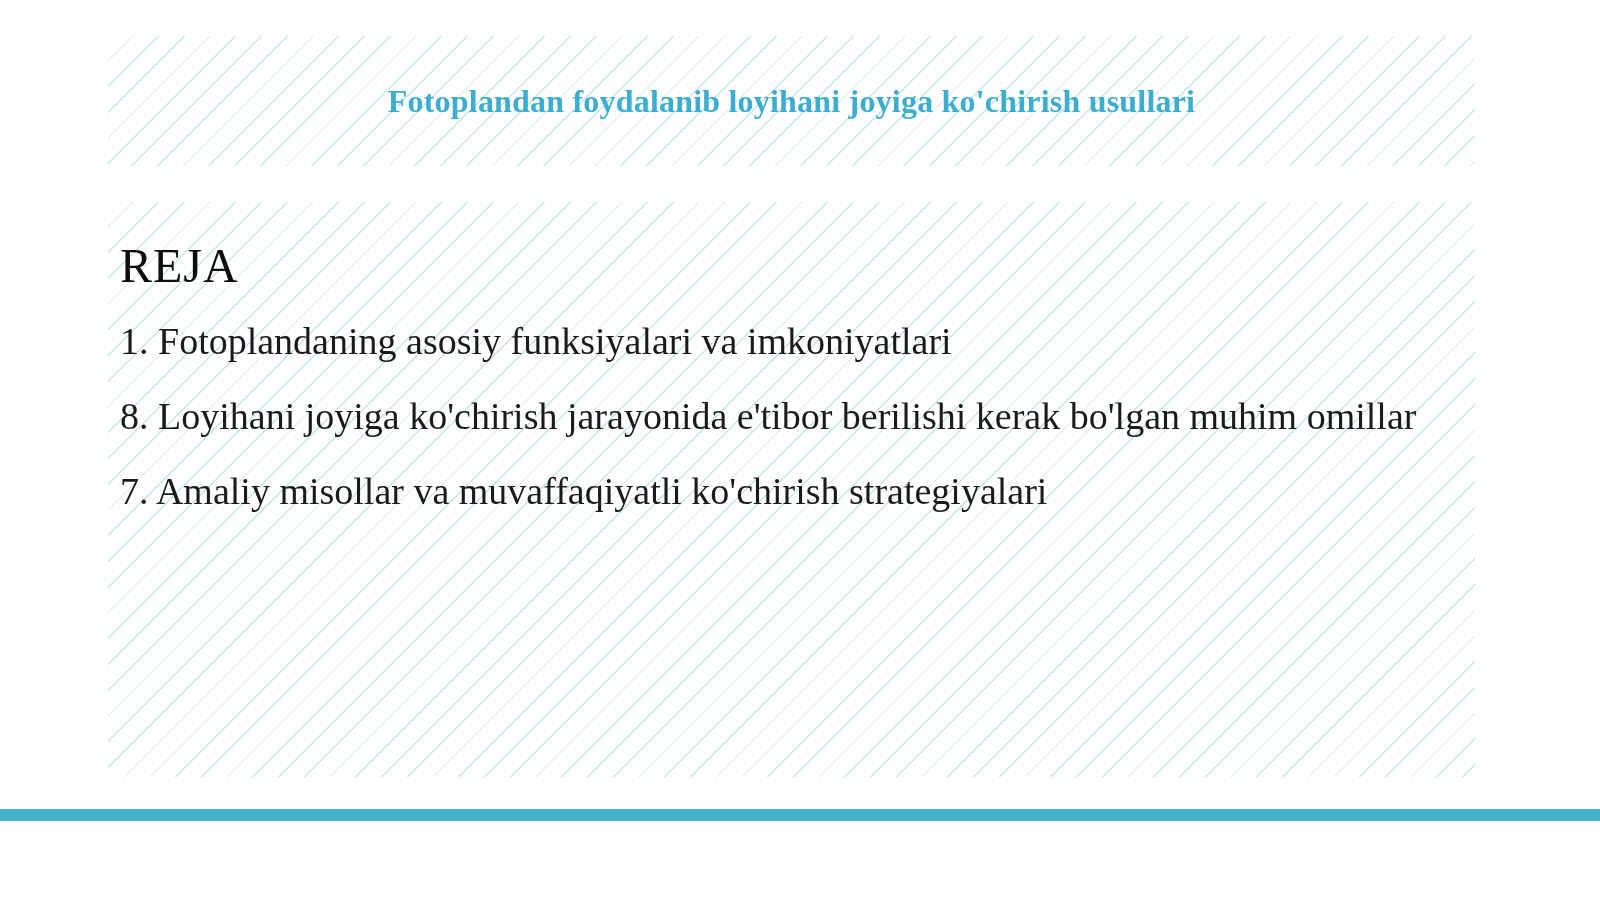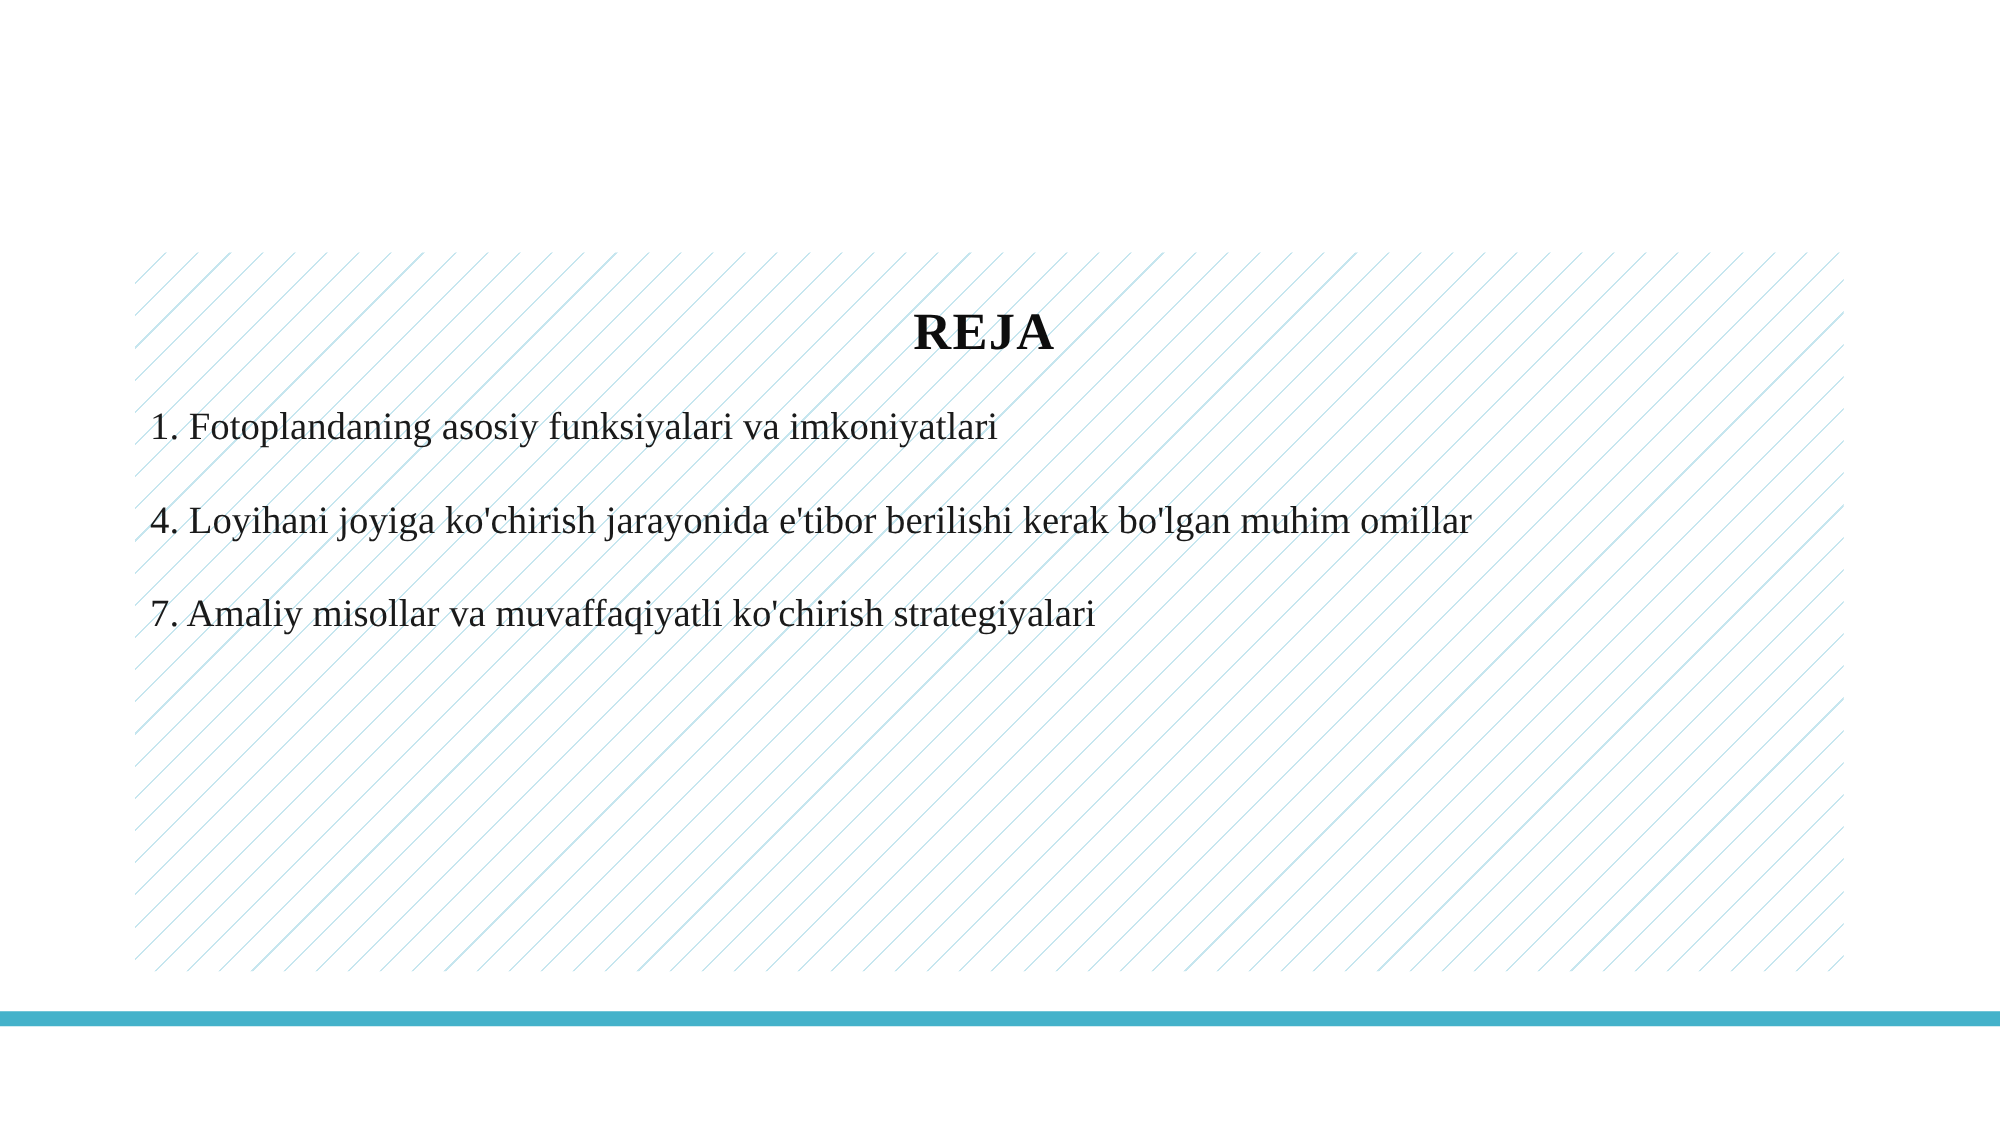--- a/index.html
+++ b/index.html
@@ -48,29 +48,29 @@
     left: 108px;
     top: 202px;
     width: 1367px;
     height: 575px;
     box-sizing: border-box;
     padding: 38px 20px 0 12px;
   }
   .agenda-heading {
     margin: 0;
     line-height: 52px;
-    font-size: 42px;
-    font-weight: bold;
+    font-size: 48px;
+    font-weight: normal;
     color: var(--heading-color, #0d0d0d);
-    text-align: center;
+    text-align: left;
     letter-spacing: 1px;
   }
   .agenda-item {
     margin: 0 0 31px 0;
-    font-size: 31px;
+    font-size: 38px;
     line-height: 44px;
     color: var(--item-color, #1a1a1a);
     font-weight: normal;
   }
   .agenda-item.first {
     margin-top: 27px;
   }
   .bottom-bar {
     position: absolute;
     left: 0;
@@ -78,23 +78,26 @@
     width: 1600px;
     height: 12px;
     background: var(--bar-color, #44b2ca);
   }
 </style>
 </head>
 <body>
 
 <div class="slide" style="--title-color: #3badcf; --heading-color: #0d0d0d; --item-color: #1a1a1a; --hatch-line: #c6e6ef; --bar-color: #44b2ca;">
 
+  <div class="title-box hatch">
+    <h1 class="slide-title">Fotoplandan foydalanib loyihani joyiga ko'chirish usullari</h1>
+  </div>
 
   <div class="content-box hatch">
     <h2 class="agenda-heading">REJA</h2>
     <p class="agenda-item first">1. Fotoplandaning asosiy funksiyalari va imkoniyatlari</p>
-    <p class="agenda-item">4. Loyihani joyiga ko'chirish jarayonida e'tibor berilishi kerak bo'lgan muhim omillar</p>
+    <p class="agenda-item">8. Loyihani joyiga ko'chirish jarayonida e'tibor berilishi kerak bo'lgan muhim omillar</p>
     <p class="agenda-item">7. Amaliy misollar va muvaffaqiyatli ko'chirish strategiyalari</p>
   </div>
 
   <div class="bottom-bar"></div>
 
 </div>
 
 </body></html>

